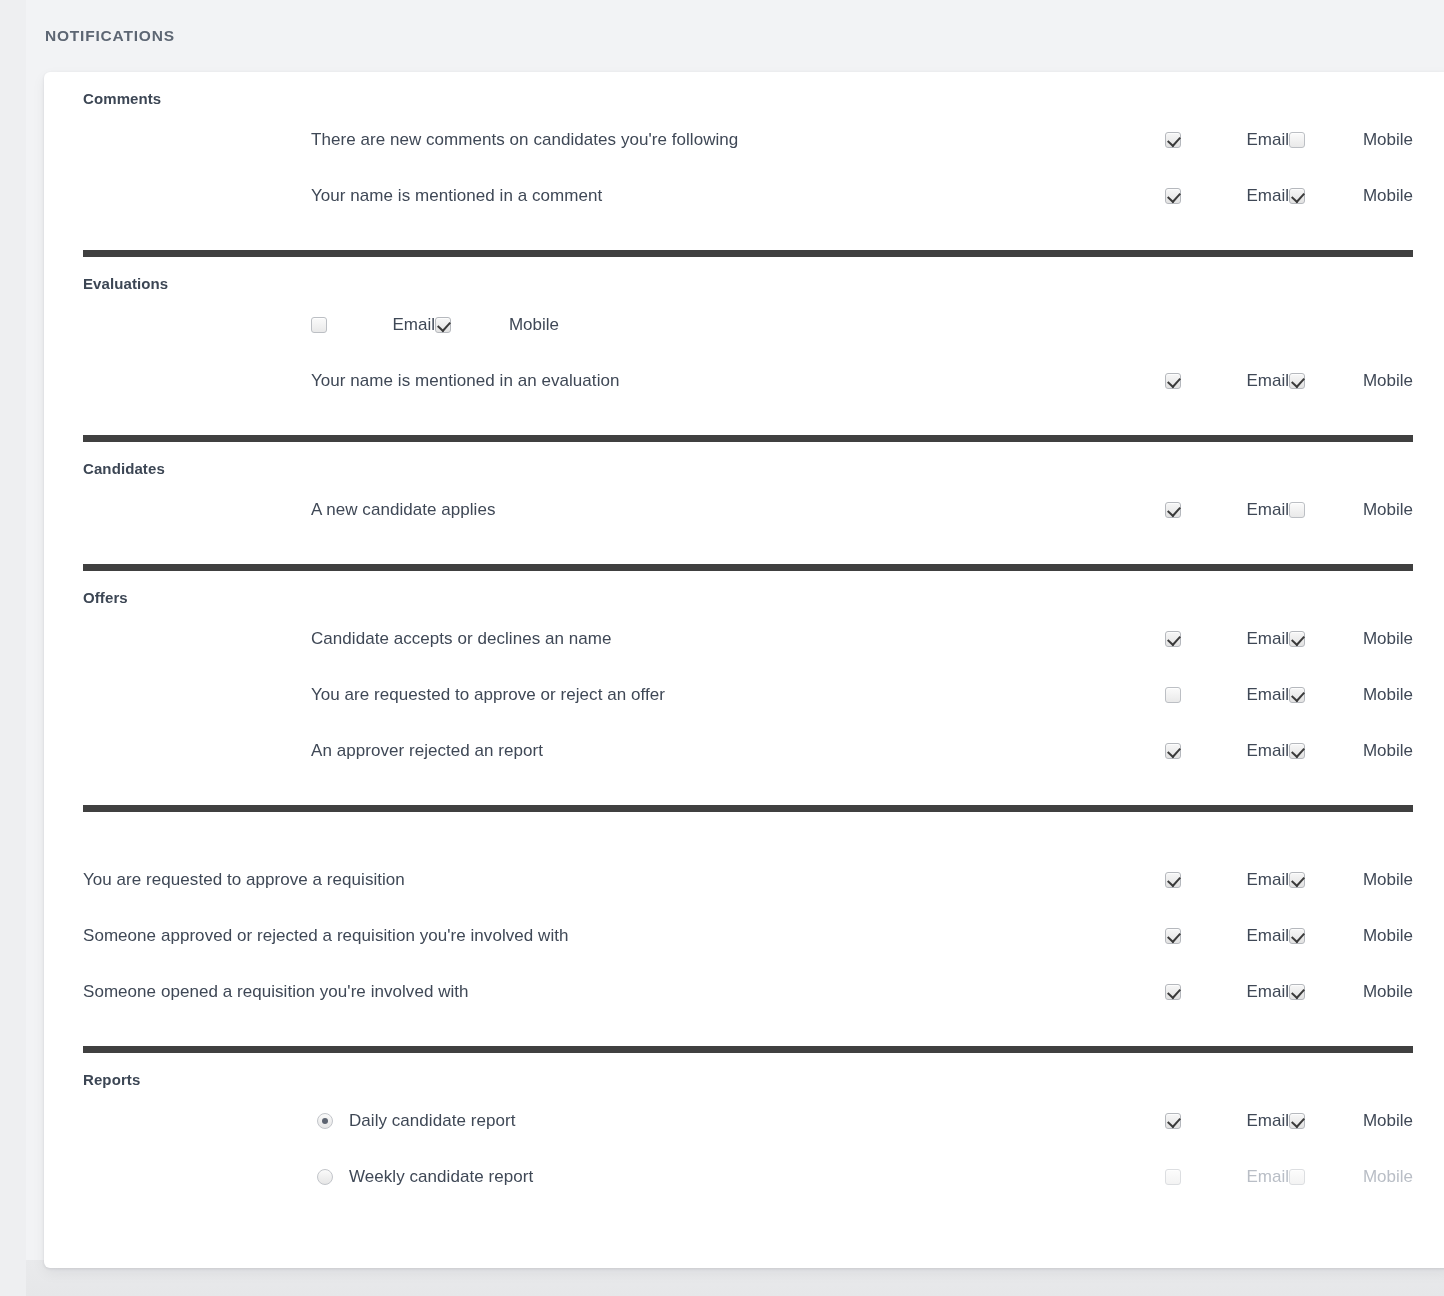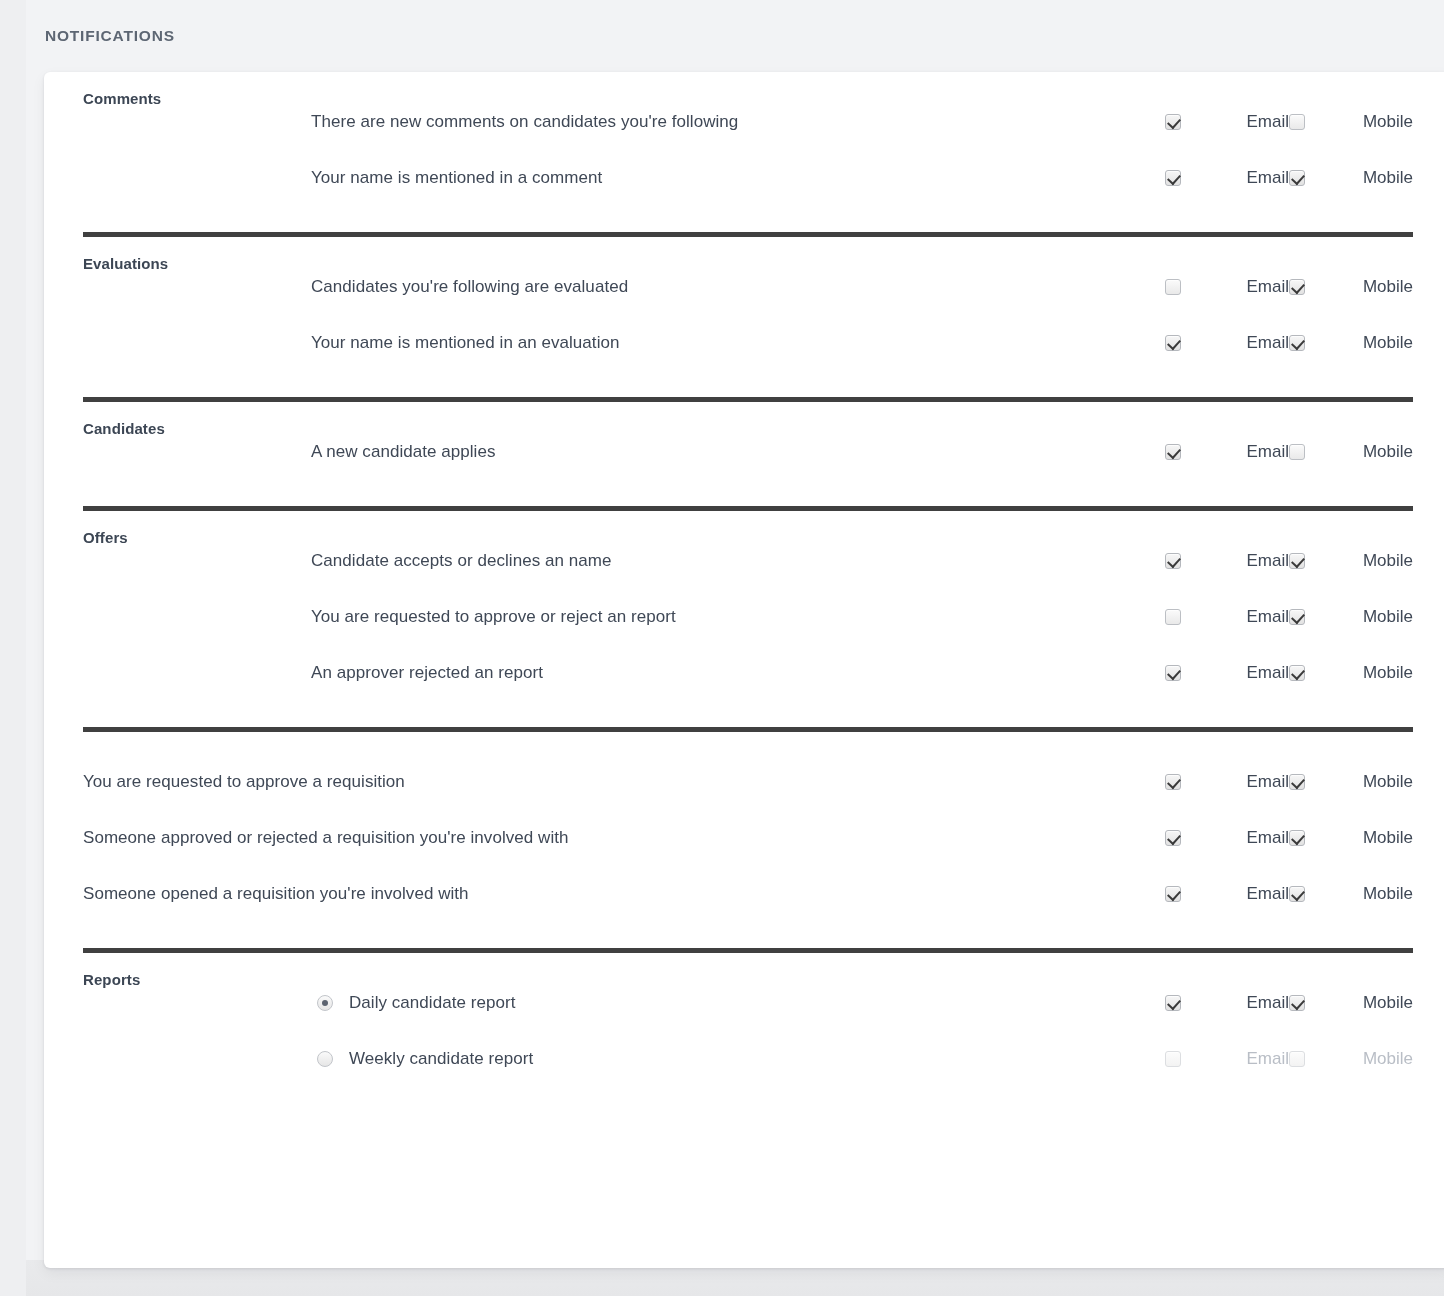--- a/index.html
+++ b/index.html
@@ -52,34 +52,34 @@
     padding: 0 39px;
   }
 
   
   .group {
     position: relative;
     display: flex;
     align-items: flex-start;
   }
 
-  .group + .group { border-top: 5px solid #404040; }
+  .group + .group { border-top: 7px solid #404040; }
 
   .group-label {
     flex: 0 0 228px;
     font-size: 15px;
     font-weight: bold;
     color: #3c4654;
     padding-top: 18px;
     letter-spacing: 0.1px;
   }
 
   .group-rows {
     flex: 1 1 auto;
-    padding-top: 22px;
+    padding-top: 40px;
     padding-bottom: 26px;
   }
 
   .opt-row {
     display: flex;
     align-items: center;
     height: 56px;
     position: relative;
   }
 
@@ -242,21 +242,20 @@
                   <span class="label">Mobile</span>
                 </label>
               </div>
             </div>
           </div>
         </div>
         <div class="group">
           <div class="group-label">Evaluations</div>
           <div class="group-rows">
             <div class="opt-row">
-              <span class="opt-text">Candidates you're following are evaluated</span>
               <div class="channels">
                 <label class="channel">
                   <span class="cbox unchecked"></span>
                   <span class="label">Email</span>
                 </label>
                 <label class="channel">
                   <span class="cbox checked"></span>
                   <span class="label">Mobile</span>
                 </label>
               </div>
@@ -304,21 +303,21 @@
                   <span class="cbox checked"></span>
                   <span class="label">Email</span>
                 </label>
                 <label class="channel">
                   <span class="cbox checked"></span>
                   <span class="label">Mobile</span>
                 </label>
               </div>
             </div>
             <div class="opt-row">
-              <span class="opt-text">You are requested to approve or reject an report</span>
+              <span class="opt-text">You are requested to approve or reject an offer</span>
               <div class="channels">
                 <label class="channel">
                   <span class="cbox unchecked"></span>
                   <span class="label">Email</span>
                 </label>
                 <label class="channel">
                   <span class="cbox checked"></span>
                   <span class="label">Mobile</span>
                 </label>
               </div>

